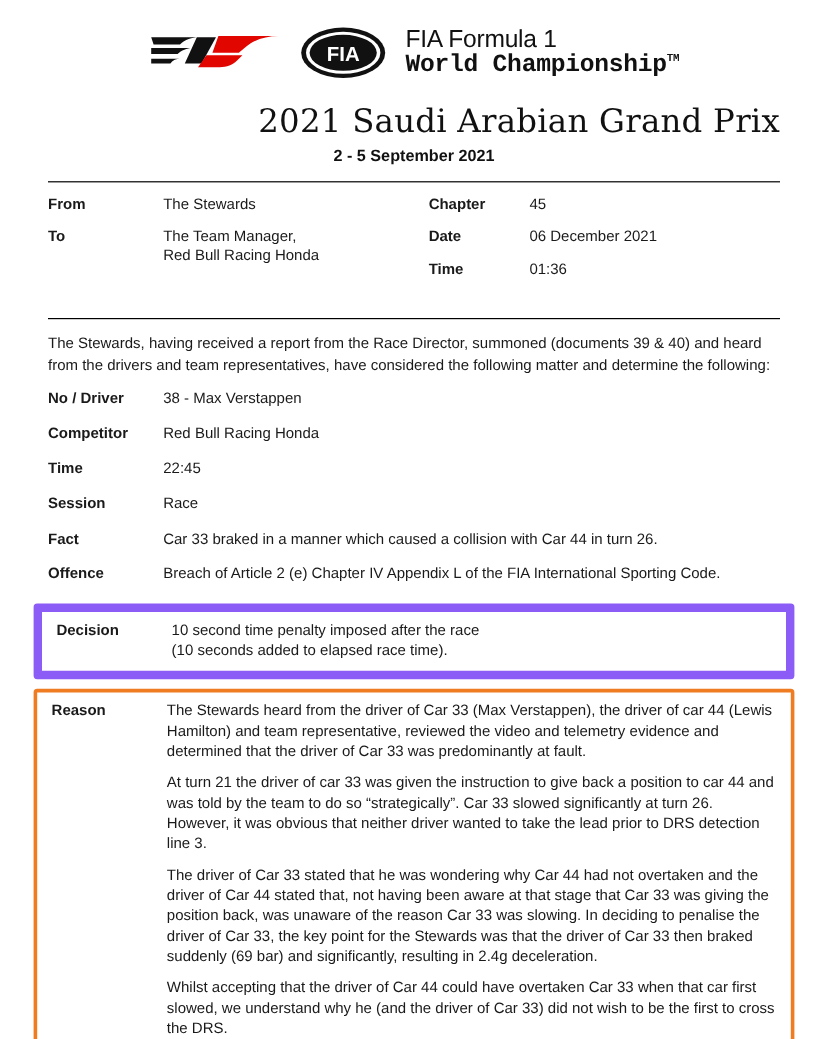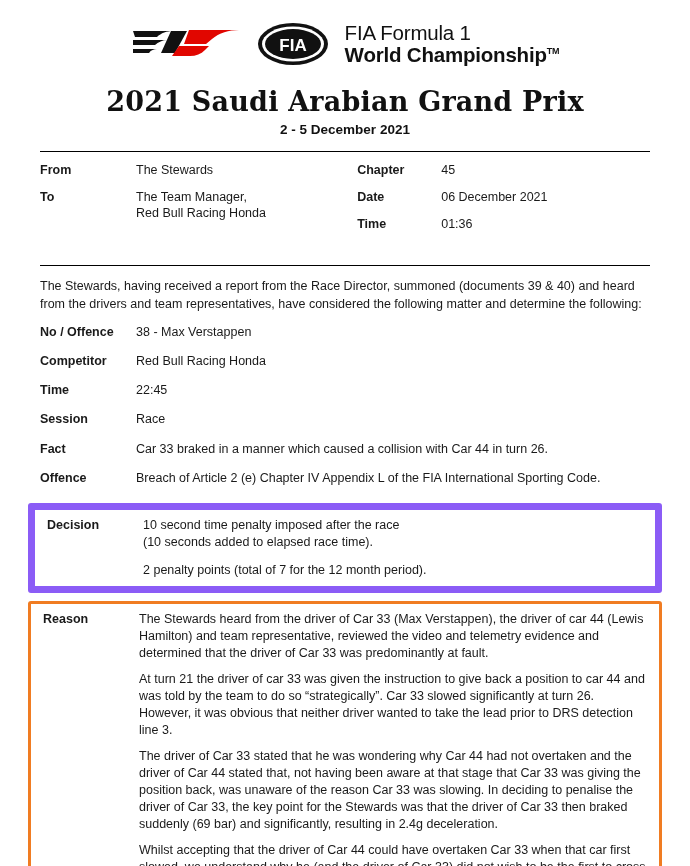--- a/index.html
+++ b/index.html
@@ -52,32 +52,33 @@
     font-size: 20.5px;
     font-weight: normal;
     letter-spacing: -0.2px;
     color: #111;
   }
   .fia-title .l2 {
     font-size: 20.5px;
     font-weight: bold;
     letter-spacing: -0.2px;
     color: #111;
+    font-family: Liberation Mono, monospace;
   }
   .fia-title .tm {
     font-size: 9px;
     font-weight: bold;
     vertical-align: super;
   }
 
   
   .event-title {
-    text-align: center;
+    text-align: right;
     font-family: "DejaVu Serif", serif;
-    font-weight: bold;
+    font-weight: normal;
     font-size: 27px;
     letter-spacing: 0.2px;
     margin-top: 12px;
     color: #111;
   }
   .event-dates {
     text-align: center;
     font-weight: bold;
     font-size: 13.5px;
     margin-top: 5px;
@@ -186,21 +187,21 @@
       </svg>
     </span>
 
     <span class="fia-title">
       <div class="l1">FIA Formula 1</div>
       <div class="l2"><span>World Championship</span><span class="tm">TM</span></div>
     </span>
   </div>
 
   <div class="event-title">2021 Saudi Arabian Grand Prix</div>
-  <div class="event-dates">2 - 5 December 2021</div>
+  <div class="event-dates">2 - 5 September 2021</div>
 
   <div class="rule"></div>
 
   <div class="meta">
     <div class="meta-left">
       <div class="meta-row">
         <div class="k">From</div>
         <div class="v">The Stewards</div>
       </div>
       <div class="meta-row">
@@ -224,21 +225,21 @@
       </div>
     </div>
   </div>
 
   <div class="rule"></div>
 
   <div class="intro">The Stewards, having received a report from the Race Director, summoned (documents 39 &amp; 40) and heard from the drivers and team representatives, have considered the following matter and determine the following:</div>
 
   <div class="fields">
     <div class="field-row">
-      <div class="k">No / Offence</div>
+      <div class="k">No / Driver</div>
       <div class="v">38 - Max Verstappen</div>
     </div>
     <div class="field-row">
       <div class="k">Competitor</div>
       <div class="v">Red Bull Racing Honda</div>
     </div>
     <div class="field-row">
       <div class="k">Time</div>
       <div class="v">22:45</div>
     </div>
@@ -255,21 +256,20 @@
       <div class="v">Breach of Article 2 (e) Chapter IV Appendix L of the FIA International Sporting Code.</div>
     </div>
   </div>
 
   <div class="decision-box">
     <div class="field-row">
       <div class="k">Decision</div>
       <div class="v">
         <p>10 second time penalty imposed after the race</p>
         <p>(10 seconds added to elapsed race time).</p>
-        <p class="gap">2 penalty points (total of 7 for the 12 month period).</p>
       </div>
     </div>
   </div>
 
   <div class="reason-box">
     <div class="field-row">
       <div class="k">Reason</div>
       <div class="v">
         <p>The Stewards heard from the driver of Car 33 (Max Verstappen), the driver of car 44 (Lewis Hamilton) and team representative, reviewed the video and telemetry evidence and determined that the driver of Car 33 was predominantly at fault.</p>
         <p>At turn 21 the driver of car 33 was given the instruction to give back a position to car 44 and was told by the team to do so “strategically”.  Car 33 slowed significantly at turn 26.  However, it was obvious that neither driver wanted to take the lead prior to DRS detection line 3.</p>

